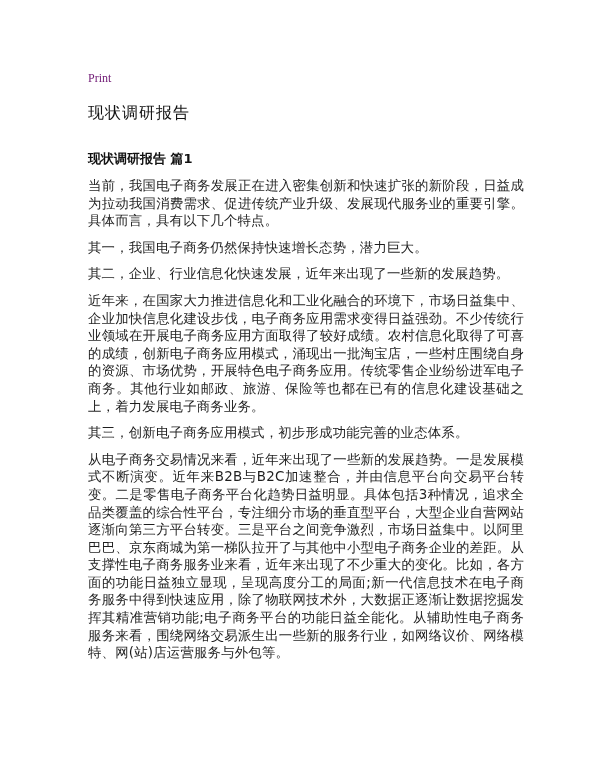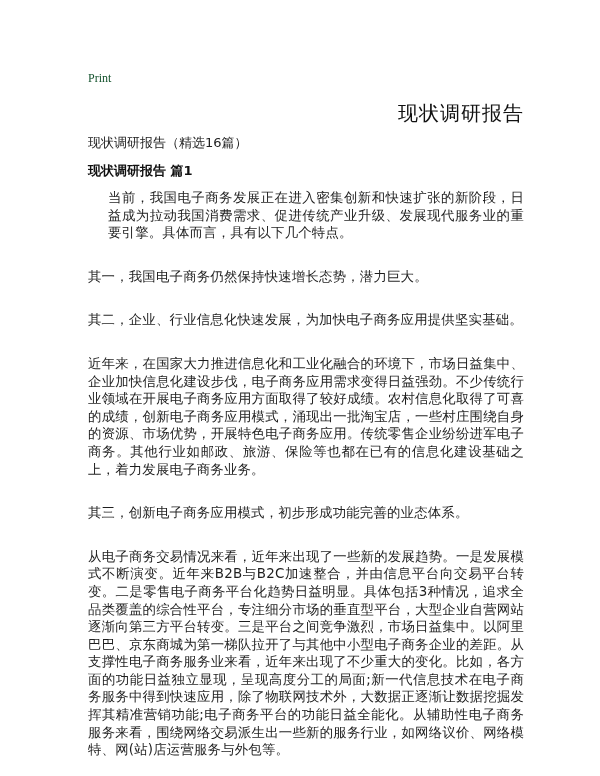--- a/index.html
+++ b/index.html
@@ -1,34 +1,33 @@
 <!DOCTYPE html>
 <html><head>
 <meta charset="utf-8">
 <style>
   html, body { margin:0; padding:0; background:#ffffff; }
   body { width:600px; height:776px; overflow:hidden; position:relative;
          font-family:"DejaVu Sans", sans-serif; color:#1a1a1a; }
   .page { position:absolute; left:88px; top:70px; width:436px; }
-  .print { font-family:"Liberation Serif", serif; font-size:12px; color:#14532d; height:16px; line-height:16px; }
-  .title { text-align:right; font-size:20px; color:#111; margin-top:14px; height:26px; line-height:26px; letter-spacing:1px; }
+  .print { font-family:"Liberation Serif", serif; font-size:12px; color:#701a75; height:16px; line-height:16px; }
+  .title { text-align:left; font-size:16px; color:#111; margin-top:14px; height:26px; line-height:26px; letter-spacing:1px; }
   .subtitle { font-size:13px; margin-top:8px; line-height:18px; color:#222; }
-  .heading { font-size:13px; font-weight:bold; margin-top:10px; line-height:18px; color:#111; }
+  .heading { font-size:13px; font-weight:bold; margin-top:24px; line-height:18px; color:#111; }
   p { margin:0; font-size:13.4px; line-height:17.6px; color:#1e1e1e; text-align:justify; letter-spacing:0.2px; }
-  .para { margin-top:26px; }
-  .first { margin-top:9px;margin-left:20px; }
+  .para { margin-top:9px; }
+  .first { margin-top:9px; }
 </style>
 </head>
 <body>
 
 <div class="page">
   <div class="print">Print</div>
   <div class="title">现状调研报告</div>
-  <div class="subtitle">现状调研报告（精选16篇）</div>
   <div class="heading">现状调研报告 篇1</div>
   <p class="para first">当前，我国电子商务发展正在进入密集创新和快速扩张的新阶段，日益成为拉动我国消费需求、促进传统产业升级、发展现代服务业的重要引擎。具体而言，具有以下几个特点。</p>
   <p class="para">其一，我国电子商务仍然保持快速增长态势，潜力巨大。</p>
-  <p class="para">其二，企业、行业信息化快速发展，为加快电子商务应用提供坚实基础。</p>
+  <p class="para">其二，企业、行业信息化快速发展，近年来出现了一些新的发展趋势。</p>
   <p class="para">近年来，在国家大力推进信息化和工业化融合的环境下，市场日益集中、企业加快信息化建设步伐，电子商务应用需求变得日益强劲。不少传统行业领域在开展电子商务应用方面取得了较好成绩。农村信息化取得了可喜的成绩，创新电子商务应用模式，涌现出一批淘宝店，一些村庄围绕自身的资源、市场优势，开展特色电子商务应用。传统零售企业纷纷进军电子商务。其他行业如邮政、旅游、保险等也都在已有的信息化建设基础之上，着力发展电子商务业务。</p>
   <p class="para">其三，创新电子商务应用模式，初步形成功能完善的业态体系。</p>
   <p class="para">从电子商务交易情况来看，近年来出现了一些新的发展趋势。一是发展模式不断演变。近年来B2B与B2C加速整合，并由信息平台向交易平台转变。二是零售电子商务平台化趋势日益明显。具体包括3种情况，追求全品类覆盖的综合性平台，专注细分市场的垂直型平台，大型企业自营网站逐渐向第三方平台转变。三是平台之间竞争激烈，市场日益集中。以阿里巴巴、京东商城为第一梯队拉开了与其他中小型电子商务企业的差距。从支撑性电子商务服务业来看，近年来出现了不少重大的变化。比如，各方面的功能日益独立显现，呈现高度分工的局面;新一代信息技术在电子商务服务中得到快速应用，除了物联网技术外，大数据正逐渐让数据挖掘发挥其精准营销功能;电子商务平台的功能日益全能化。从辅助性电子商务服务来看，围绕网络交易派生出一些新的服务行业，如网络议价、网络模特、网(站)店运营服务与外包等。</p>
 
 </div>
 
 </body></html>

